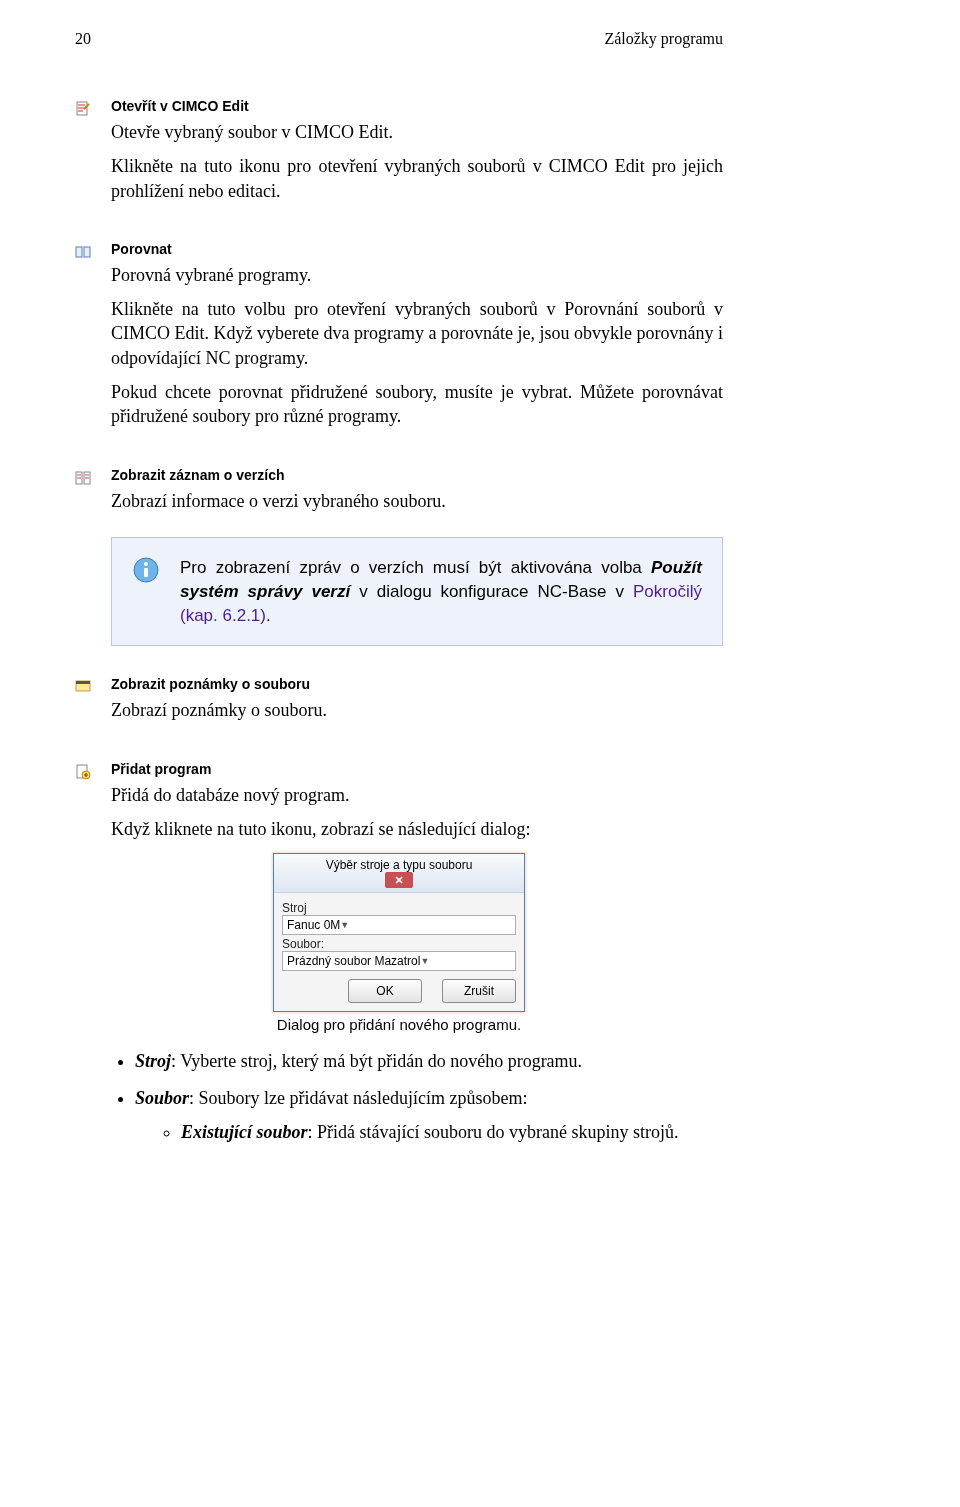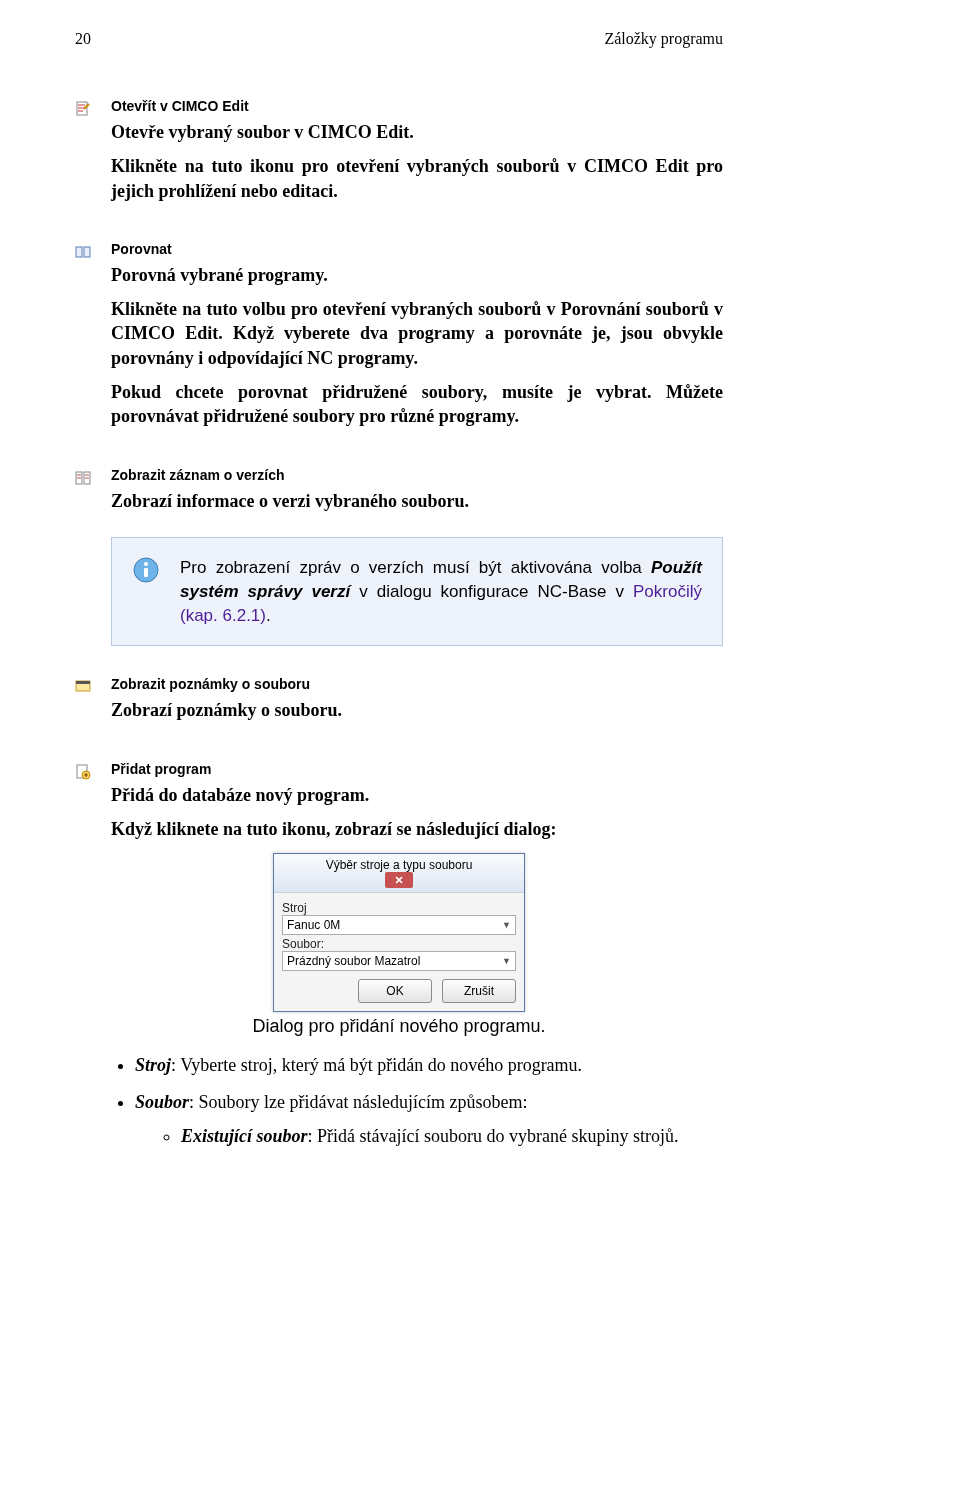--- a/index.html
+++ b/index.html
@@ -42,21 +42,20 @@
   .sec-title {
     font-family: Arial, Helvetica, sans-serif;
     font-weight: bold;
     font-size: 14px;
     margin-bottom: 6px;
   }
   .para {
     text-align: justify;
     margin-bottom: 10px;
     line-height: 1.35;
-    font-weight: bold;
   }
   .info-box {
     margin-left: 36px;
     margin-bottom: 30px;
     border: 1px solid #b9c8e0;
     background: #eef2fa;
     padding: 18px 20px;
     display: flex;
   }
   .info-icon-col {
@@ -113,48 +112,48 @@
     color: #222;
   }
   .dlg-select {
     width: 100%;
     height: 20px;
     border: 1px solid #abadb3;
     background: #fff;
     margin-bottom: 2px;
     display: flex;
     align-items: center;
-    justify-content: space-between;
+    justify-content: flex-start;
     padding: 0 4px;
     box-sizing: border-box;
   }
   .dlg-arrow {
     font-size: 9px;
     color: #555;
   }
   .dlg-buttons {
     display: flex;
     justify-content: flex-end;
-    gap: 10px;
+    gap: 20px;
     margin-top: 8px;
   }
   .dlg-btn {
     border: 1px solid #8a8a8a;
     background: linear-gradient(#fefefe, #e3e3e3);
     width: 72px;
     height: 22px;
     display: flex;
     align-items: center;
     justify-content: center;
     border-radius: 3px;
   }
   .caption {
     text-align: center;
     font-family: Arial, Helvetica, sans-serif;
-    font-size: 18px;
+    font-size: 15px;
     margin-bottom: 16px;
   }
   ul.dots {
     list-style: disc;
     padding-left: 60px;
     margin: 0;
   }
   ul.dots > li {
     margin-bottom: 12px;
     line-height: 1.35;

